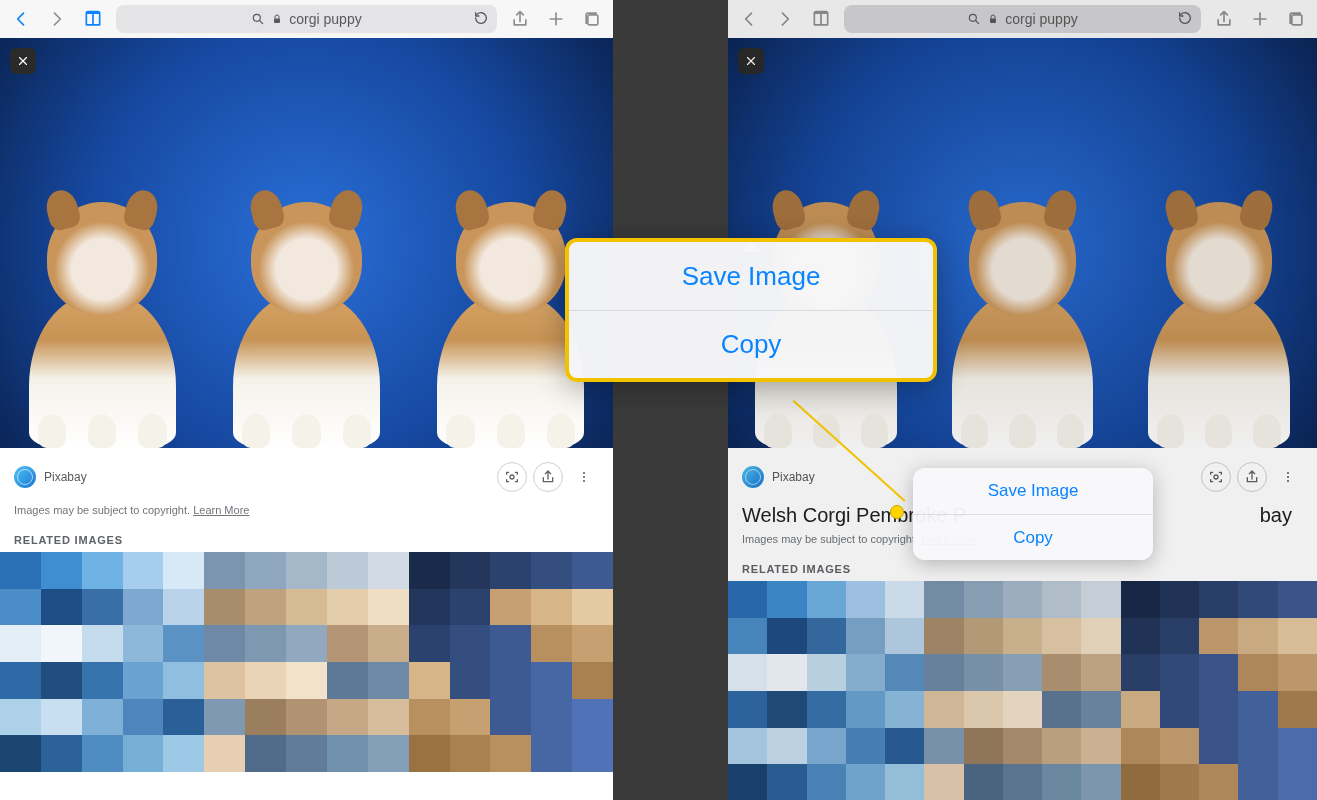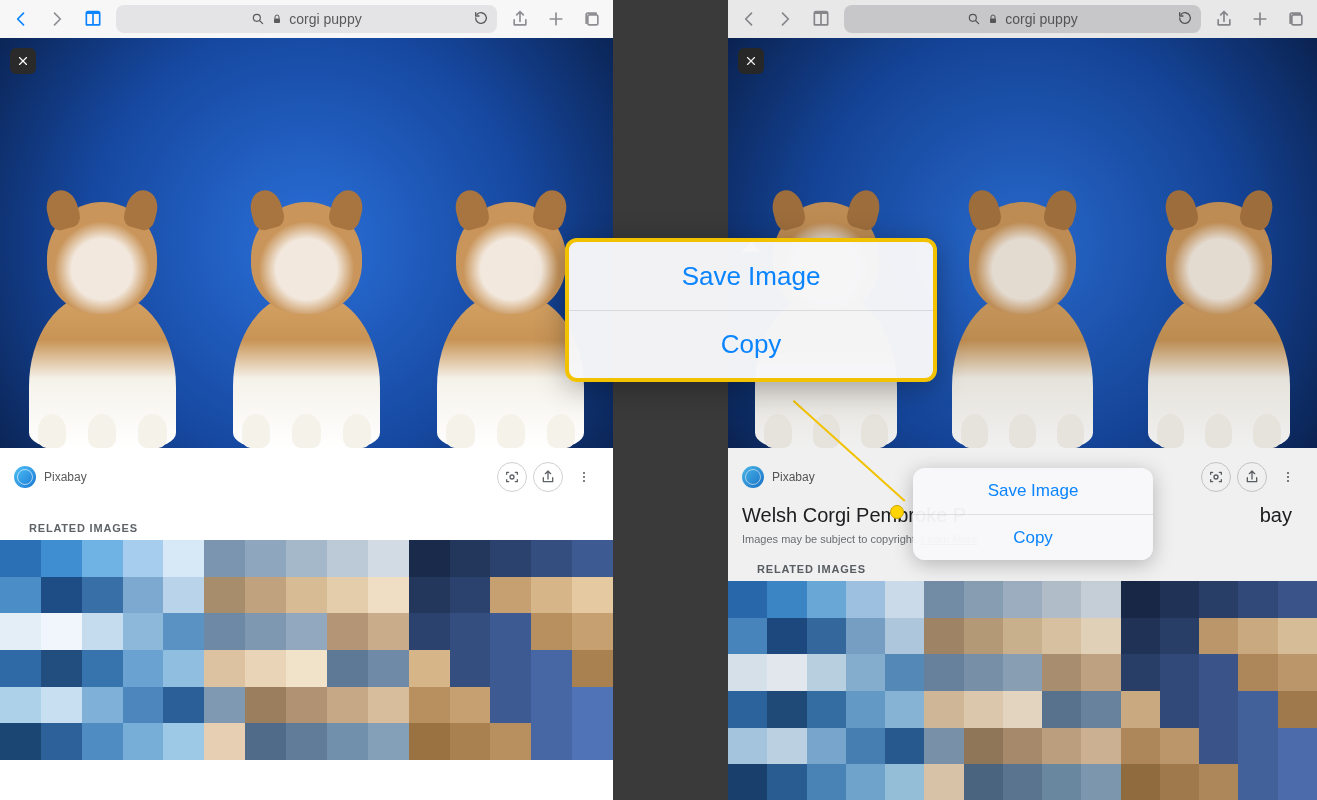--- a/index.html
+++ b/index.html
@@ -31,21 +31,21 @@
 .source{display:flex;align-items:center;gap:8px}
 .globe{width:22px;height:22px;border-radius:50%;background:linear-gradient(135deg,#4fc3f7,#1976d2);position:relative}
 .globe::after{content:"";position:absolute;inset:3px;border:1.5px solid rgba(255,255,255,.6);border-radius:50%}
 .src-name{font-size:12px;color:#5a5a5c}
 .meta-actions{display:flex;gap:6px}
 .circ{width:30px;height:30px;border-radius:50%;border:1px solid #d0d0d2;display:flex;align-items:center;justify-content:center;color:#5f6368;background:#fff}
 .circ.nob{border:none}
 .title{font-size:20px;color:#202124;margin-bottom:6px;font-weight:400}
 .copyright{font-size:11px;color:#70757a}
 .copyright a{color:#70757a}
-.rel{padding:10px 29px 6px;font-size:11px;letter-spacing:.8px;color:#5f6368;font-weight:600}
+.rel{padding:10px 14px 6px;font-size:11px;letter-spacing:.8px;color:#5f6368;font-weight:600}
 .thumbs{display:flex;height:220px}
 .thumb{flex:1;display:grid;grid-template-columns:repeat(5,1fr);grid-template-rows:repeat(6,1fr)}
 .thumb div{background:#789}
 .popover-small{position:absolute;z-index:10;width:240px;background:rgba(248,248,250,.96);border-radius:12px;box-shadow:0 4px 20px rgba(0,0,0,.25);overflow:hidden}
 .popover-small::before{content:"";position:absolute;top:-8px;left:50%;transform:translateX(-50%);border:8px solid transparent;border-bottom-color:rgba(248,248,250,.96)}
 .pop-item{height:46px;display:flex;align-items:center;justify-content:center;color:#0a84ff;font-size:17px;border:none;background:none;width:100%}
 .pop-item+.pop-item{border-top:1px solid rgba(0,0,0,.1)}
 .callout{position:absolute;z-index:50;width:372px;border:4px solid #f2c200;border-radius:12px;background:rgba(246,246,248,.98);box-shadow:0 6px 30px rgba(0,0,0,.3);overflow:hidden}
 .callout::before{content:"";position:absolute;top:-10px;left:50%;transform:translateX(-50%);border:10px solid transparent;border-bottom-color:rgba(246,246,248,.98)}
 .callout .pop-item{height:68px;font-size:26px}
@@ -172,20 +172,23 @@
             </svg>
           </button>
         <button class="circ nob">
             <svg viewBox="0 0 24 24" style="width:16px;height:16px;fill:currentColor;stroke:none">
               <circle cx="12" cy="6" r="1.6"></circle>
               <circle cx="12" cy="12" r="1.6"></circle>
               <circle cx="12" cy="18" r="1.6"></circle>
             </svg>
           </button>
       </div>
+    </div>
+    <div class="copyright">
+      <span>Images may be subject to copyright. </span><a href="#">Learn More</a>
     </div>
   </div>
   <div class="rel">RELATED IMAGES</div>
   <div class="thumbs">
     <div class="thumb">
         <div style="background: rgb(43, 111, 181);"></div>
         <div style="background: rgb(63, 142, 209);"></div>
         <div style="background: rgb(111, 178, 228);"></div>
         <div style="background: rgb(167, 205, 238);"></div>
         <div style="background: rgb(215, 232, 247);"></div>

